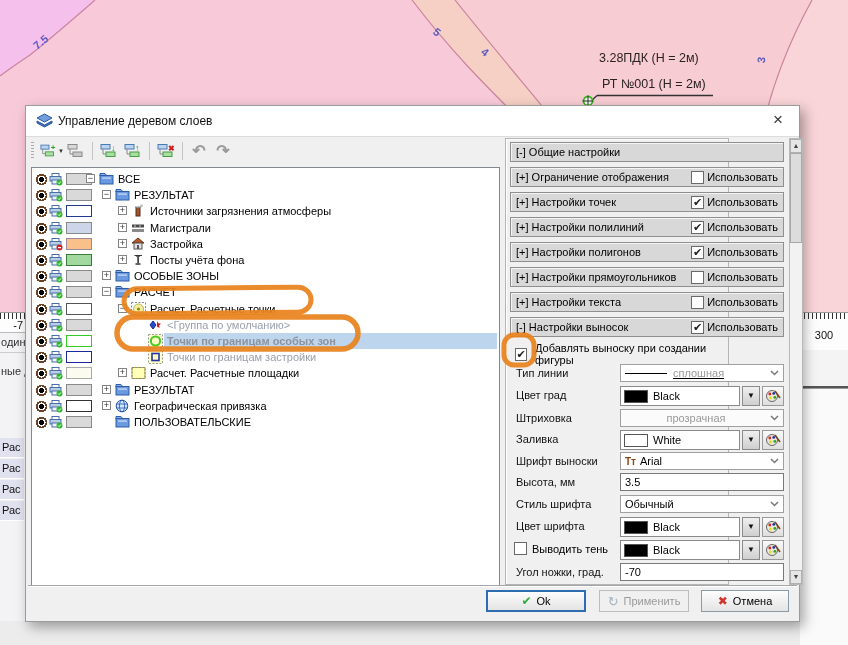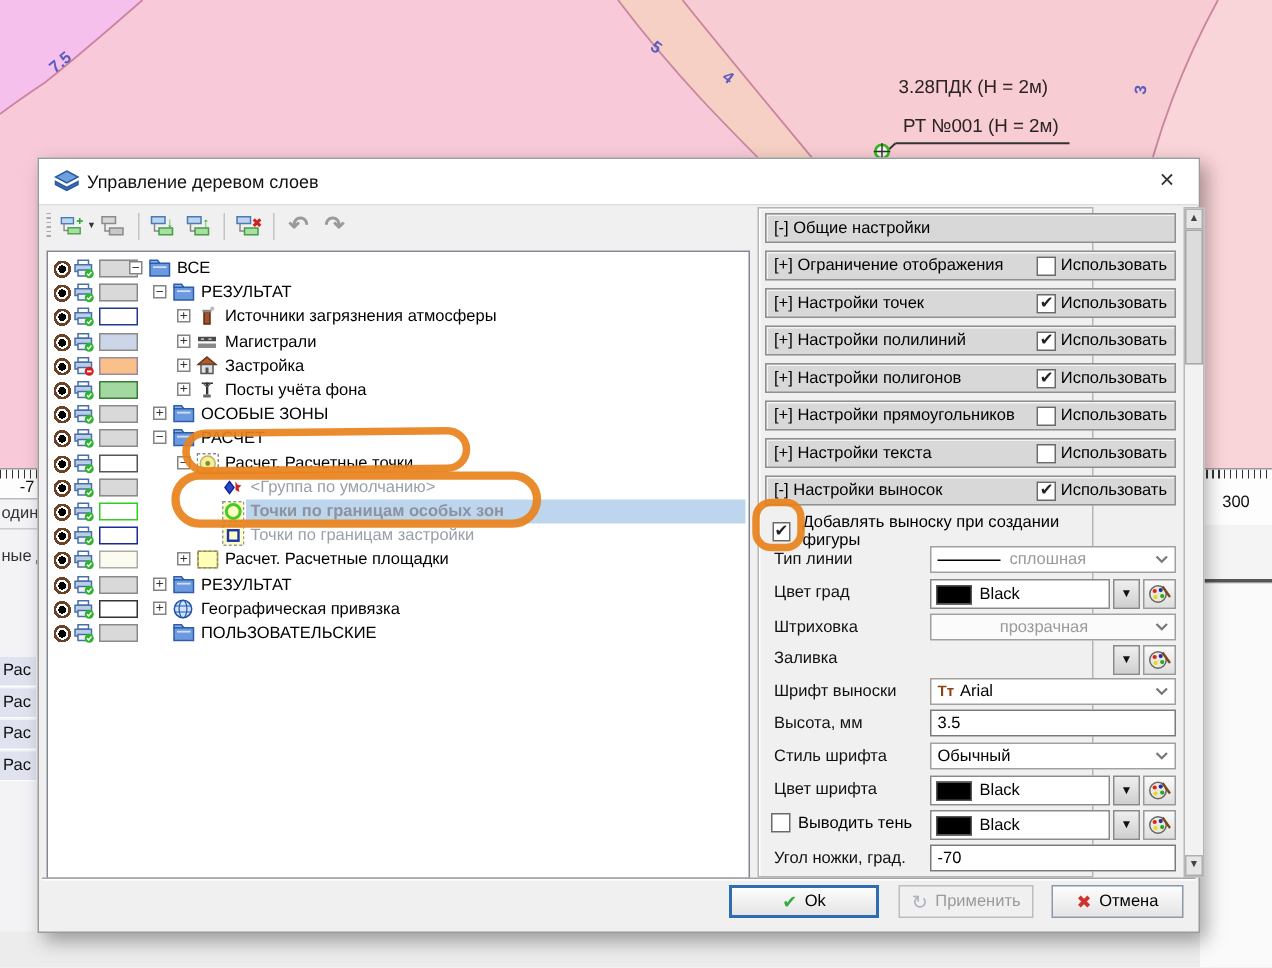--- a/index.html
+++ b/index.html
@@ -553,21 +553,21 @@
           <span class="usewrap">
             <span class="chk">✔</span>
             <span>Использовать</span>
           </span>
         </div>
         <div style="position: absolute; left: 9px; top: 203px; display: flex; align-items: center; gap: 8px;">
           <span class="chk">✔</span>
           <span>Добавлять выноску при создании фигуры</span>
         </div>
         <div class="fld-label" style="top: 228px;">Тип линии</div>
-        <div class="combo" style="top: 225px;">
+        <div class="combo" style="top: 225px; text-decoration: underline;">
           <span class="line-sample"></span>
           <span class="val gray">сплошная</span>
           <svg class="chev" width="9" height="6" viewBox="0 0 9 6">
             <path d="M1 1 L4.5 4.5 L8 1" stroke="#777" fill="none" stroke-width="1.5"></path>
           </svg>
         </div>
         <div class="fld-label" style="top: 250px;">Цвет град</div>
         <div class="colorbox" style="top: 247px;">
           <span class="csw" style="background: rgb(0, 0, 0);"></span>
           <span>Black</span>
@@ -584,20 +584,24 @@
           </svg>
         </div>
         <div class="fld-label" style="top: 273px;">Штриховка</div>
         <div class="combo" style="top: 270px; background: rgb(251, 251, 251);">
           <span class="val gray" style="text-align: center;">прозрачная</span>
           <svg class="chev" width="9" height="6" viewBox="0 0 9 6">
             <path d="M1 1 L4.5 4.5 L8 1" stroke="#777" fill="none" stroke-width="1.5"></path>
           </svg>
         </div>
         <div class="fld-label" style="top: 294px;">Заливка</div>
+        <div class="colorbox" style="top: 291px;">
+          <span class="csw" style="background: rgb(255, 255, 255);"></span>
+          <span>White</span>
+        </div>
         <div class="dropbtn" style="top: 291px;">▼</div>
         <div class="palbtn" style="top: 291px;">
           <svg width="16" height="14" viewBox="0 0 16 14">
             <circle cx="7" cy="7" r="5.5" fill="#efe8da" stroke="#666"></circle>
             <circle cx="4.8" cy="5" r="1.4" fill="#d22"></circle>
             <circle cx="8.8" cy="4.4" r="1.4" fill="#23a"></circle>
             <circle cx="9.8" cy="8.4" r="1.4" fill="#2a2"></circle>
             <circle cx="5.4" cy="9" r="1.4" fill="#dd2"></circle>
             <path d="M10 2 L15 9" stroke="#7a4a1e" stroke-width="1.6"></path>
           </svg>

